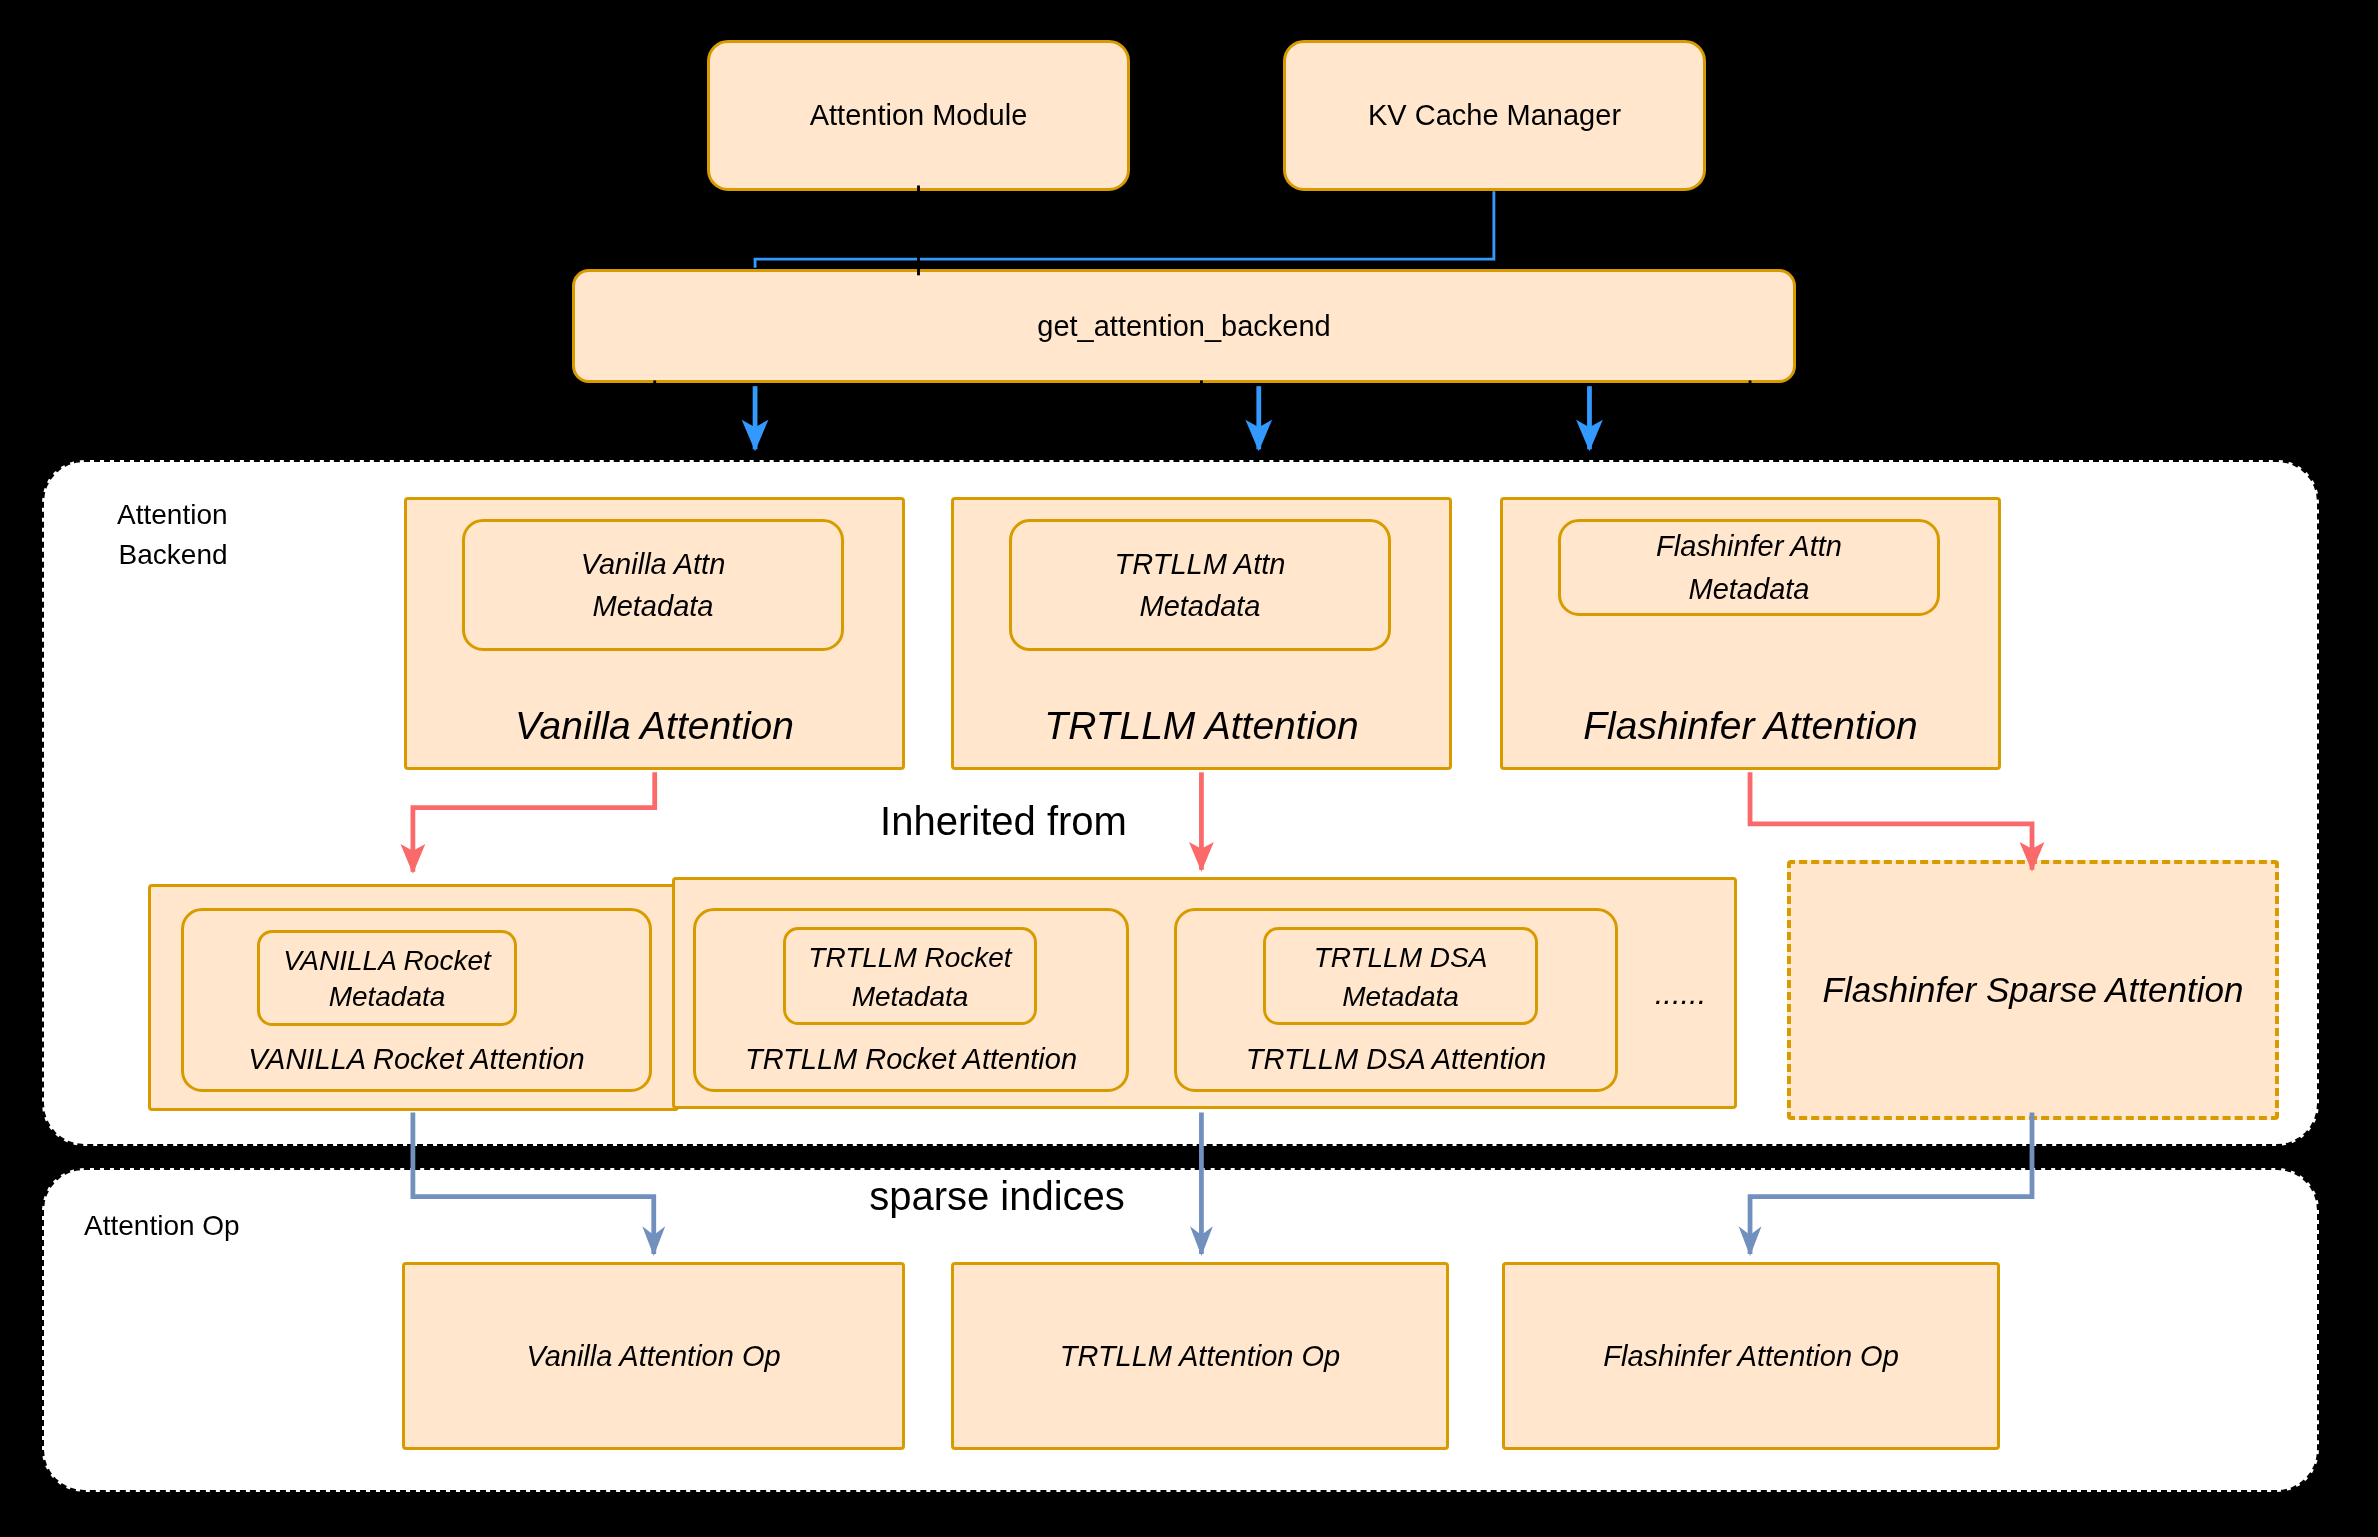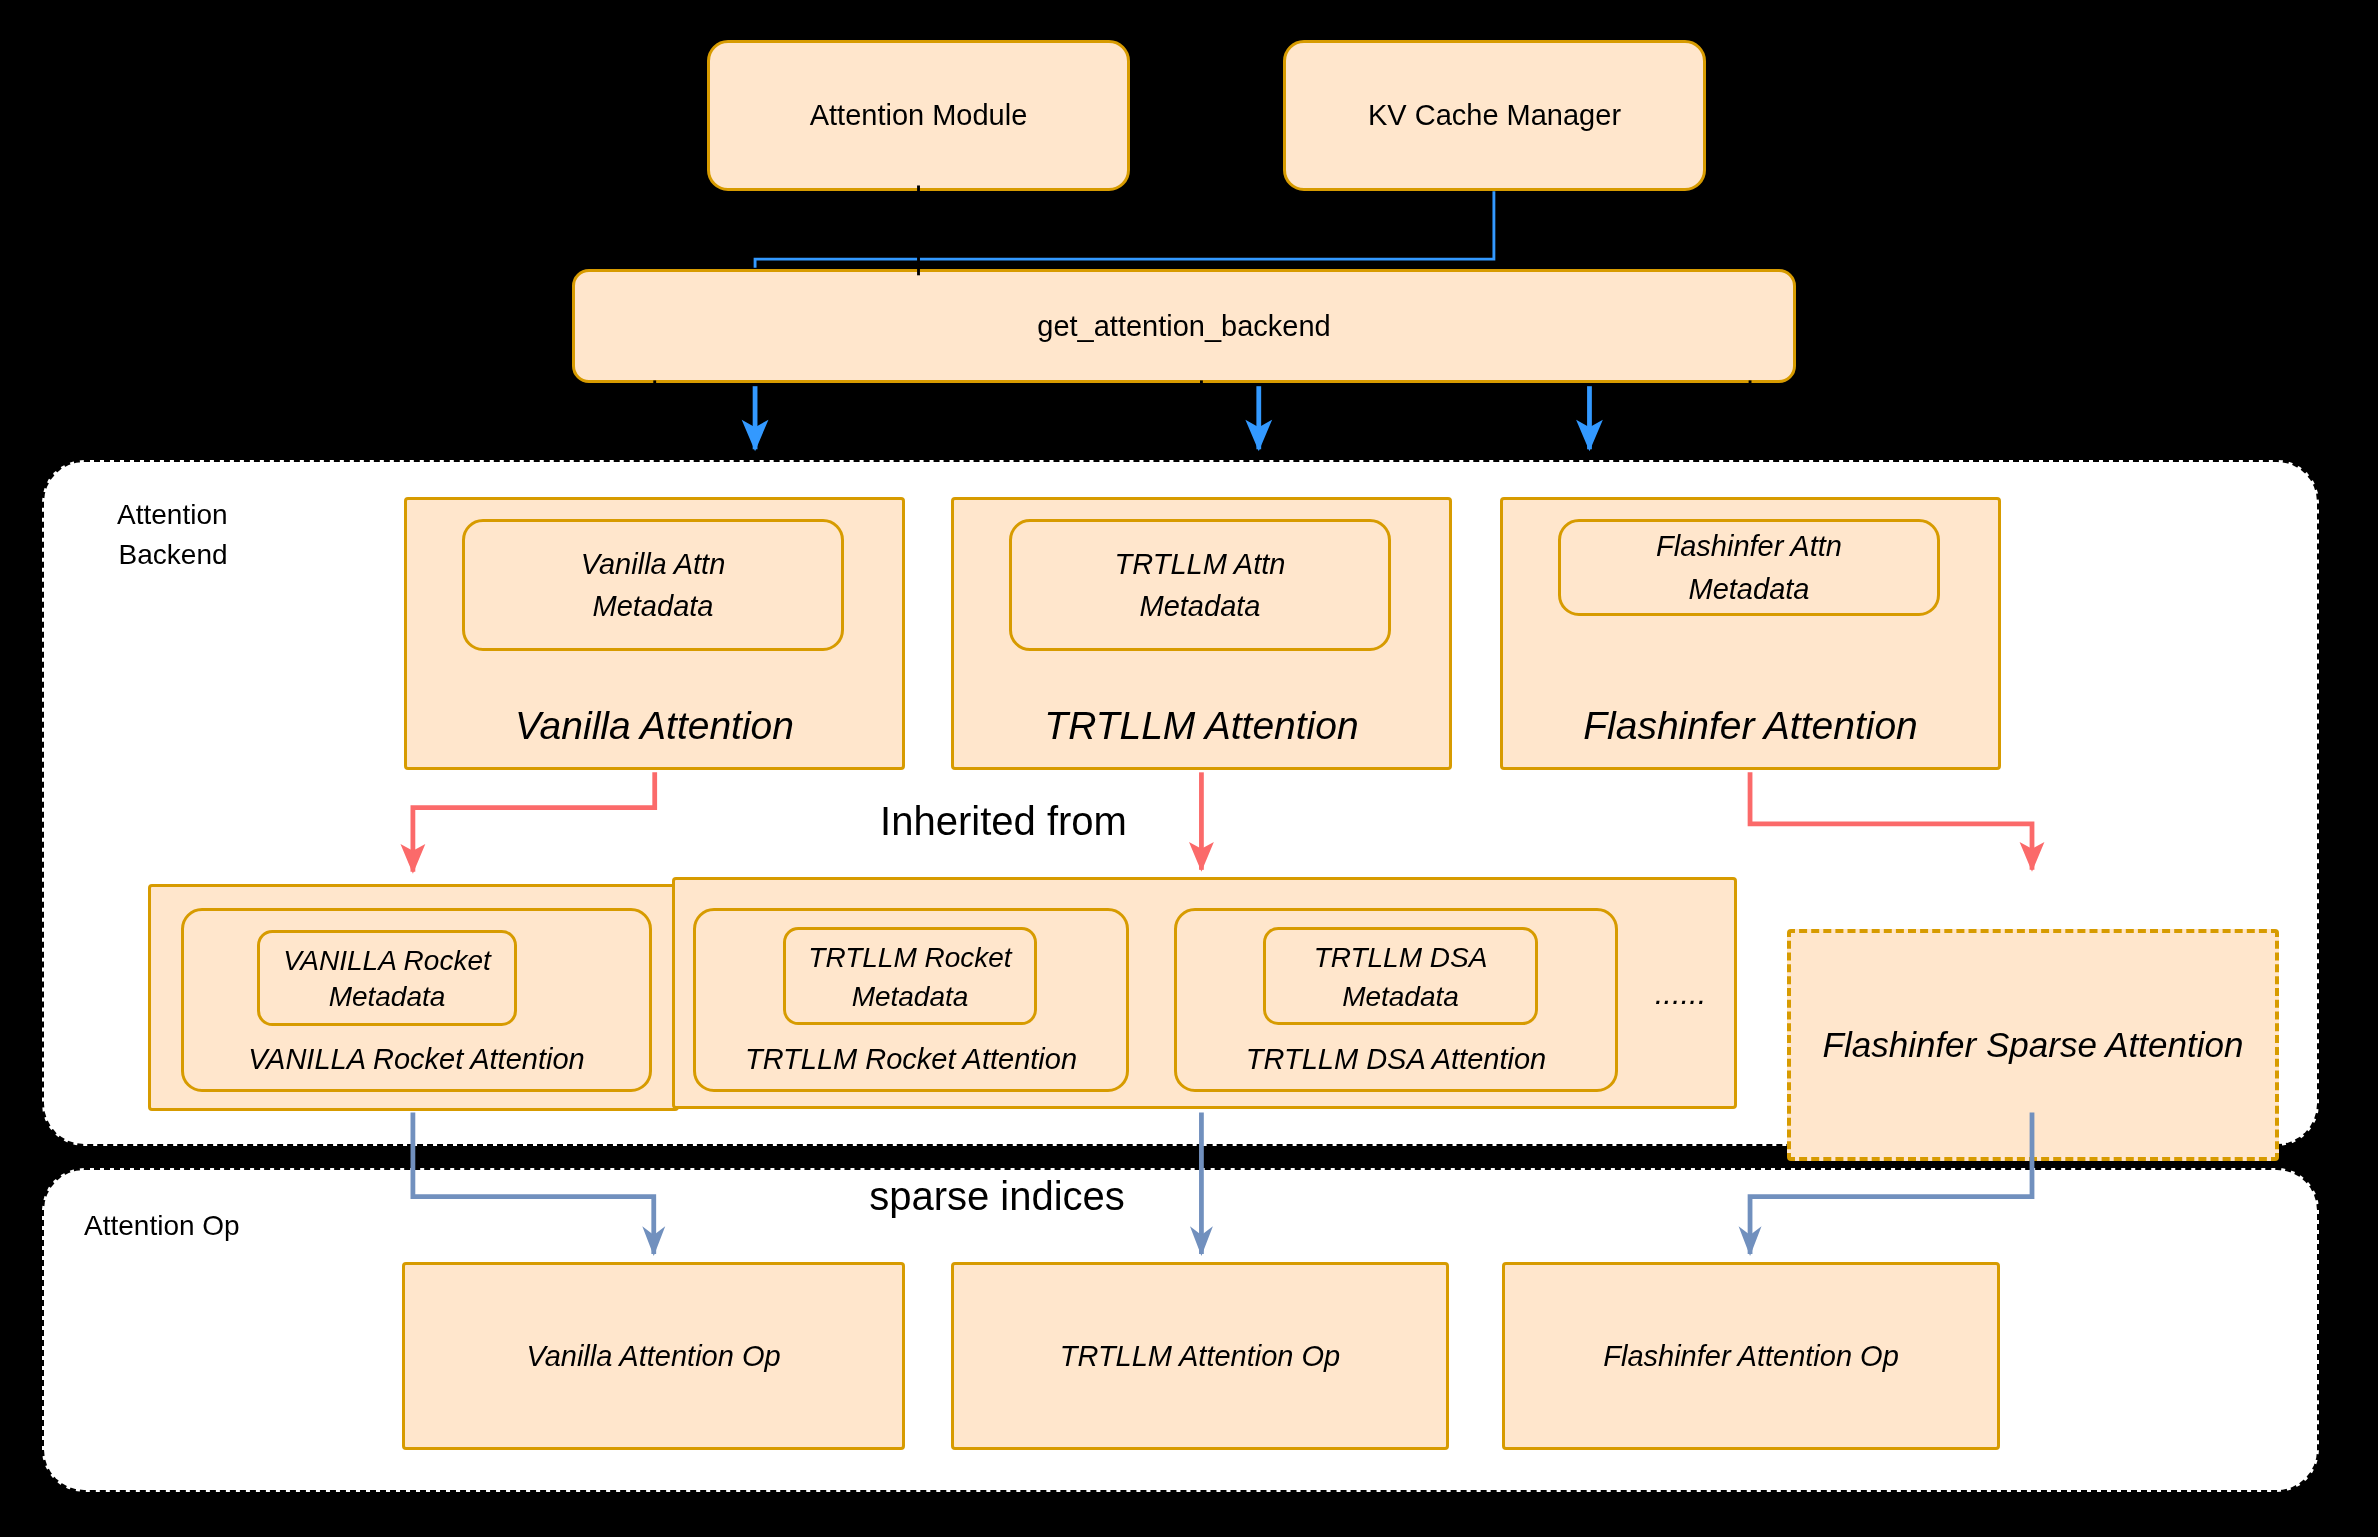--- a/index.html
+++ b/index.html
@@ -113,21 +113,21 @@
     <div class="abs node r22" style="left:499px; top:28px; width:444px; height:184px;">
       <div class="abs node r16 f29 meta-split" style="left:86px; top:16.3px; width:275px; height:98px; display:flex;">
         <span>TRTLLM DSA</span>
         <span>Metadata</span>
       </div>
       <div class="group-label small">TRTLLM DSA Attention</div>
     </div>
     <div class="abs f32" style="left:953px; top:96px; width:105px; text-align:center;">......</div>
   </div>
 
-  <div class="abs node r28 f37" style="left:1787px; top:929px; width:492px; height:232px; border:4.8px dashed var(--box-stroke);">
+  <div class="abs node r28 f37" style="left:1787px; top:860px; width:492px; height:260px; border:4.8px dashed var(--box-stroke);">
     <span>Flashinfer Sparse Attention</span>
   </div>
 
   <div class="abs node r28 f41" style="left:402px; top:1262px; width:503px; height:188px;">
     <span>Vanilla Attention Op</span>
   </div>
   <div class="abs node r28 f41" style="left:951px; top:1262px; width:498px; height:188px;">
     <span>TRTLLM Attention Op</span>
   </div>
   <div class="abs node r28 f41" style="left:1502px; top:1262px; width:498px; height:188px;">

